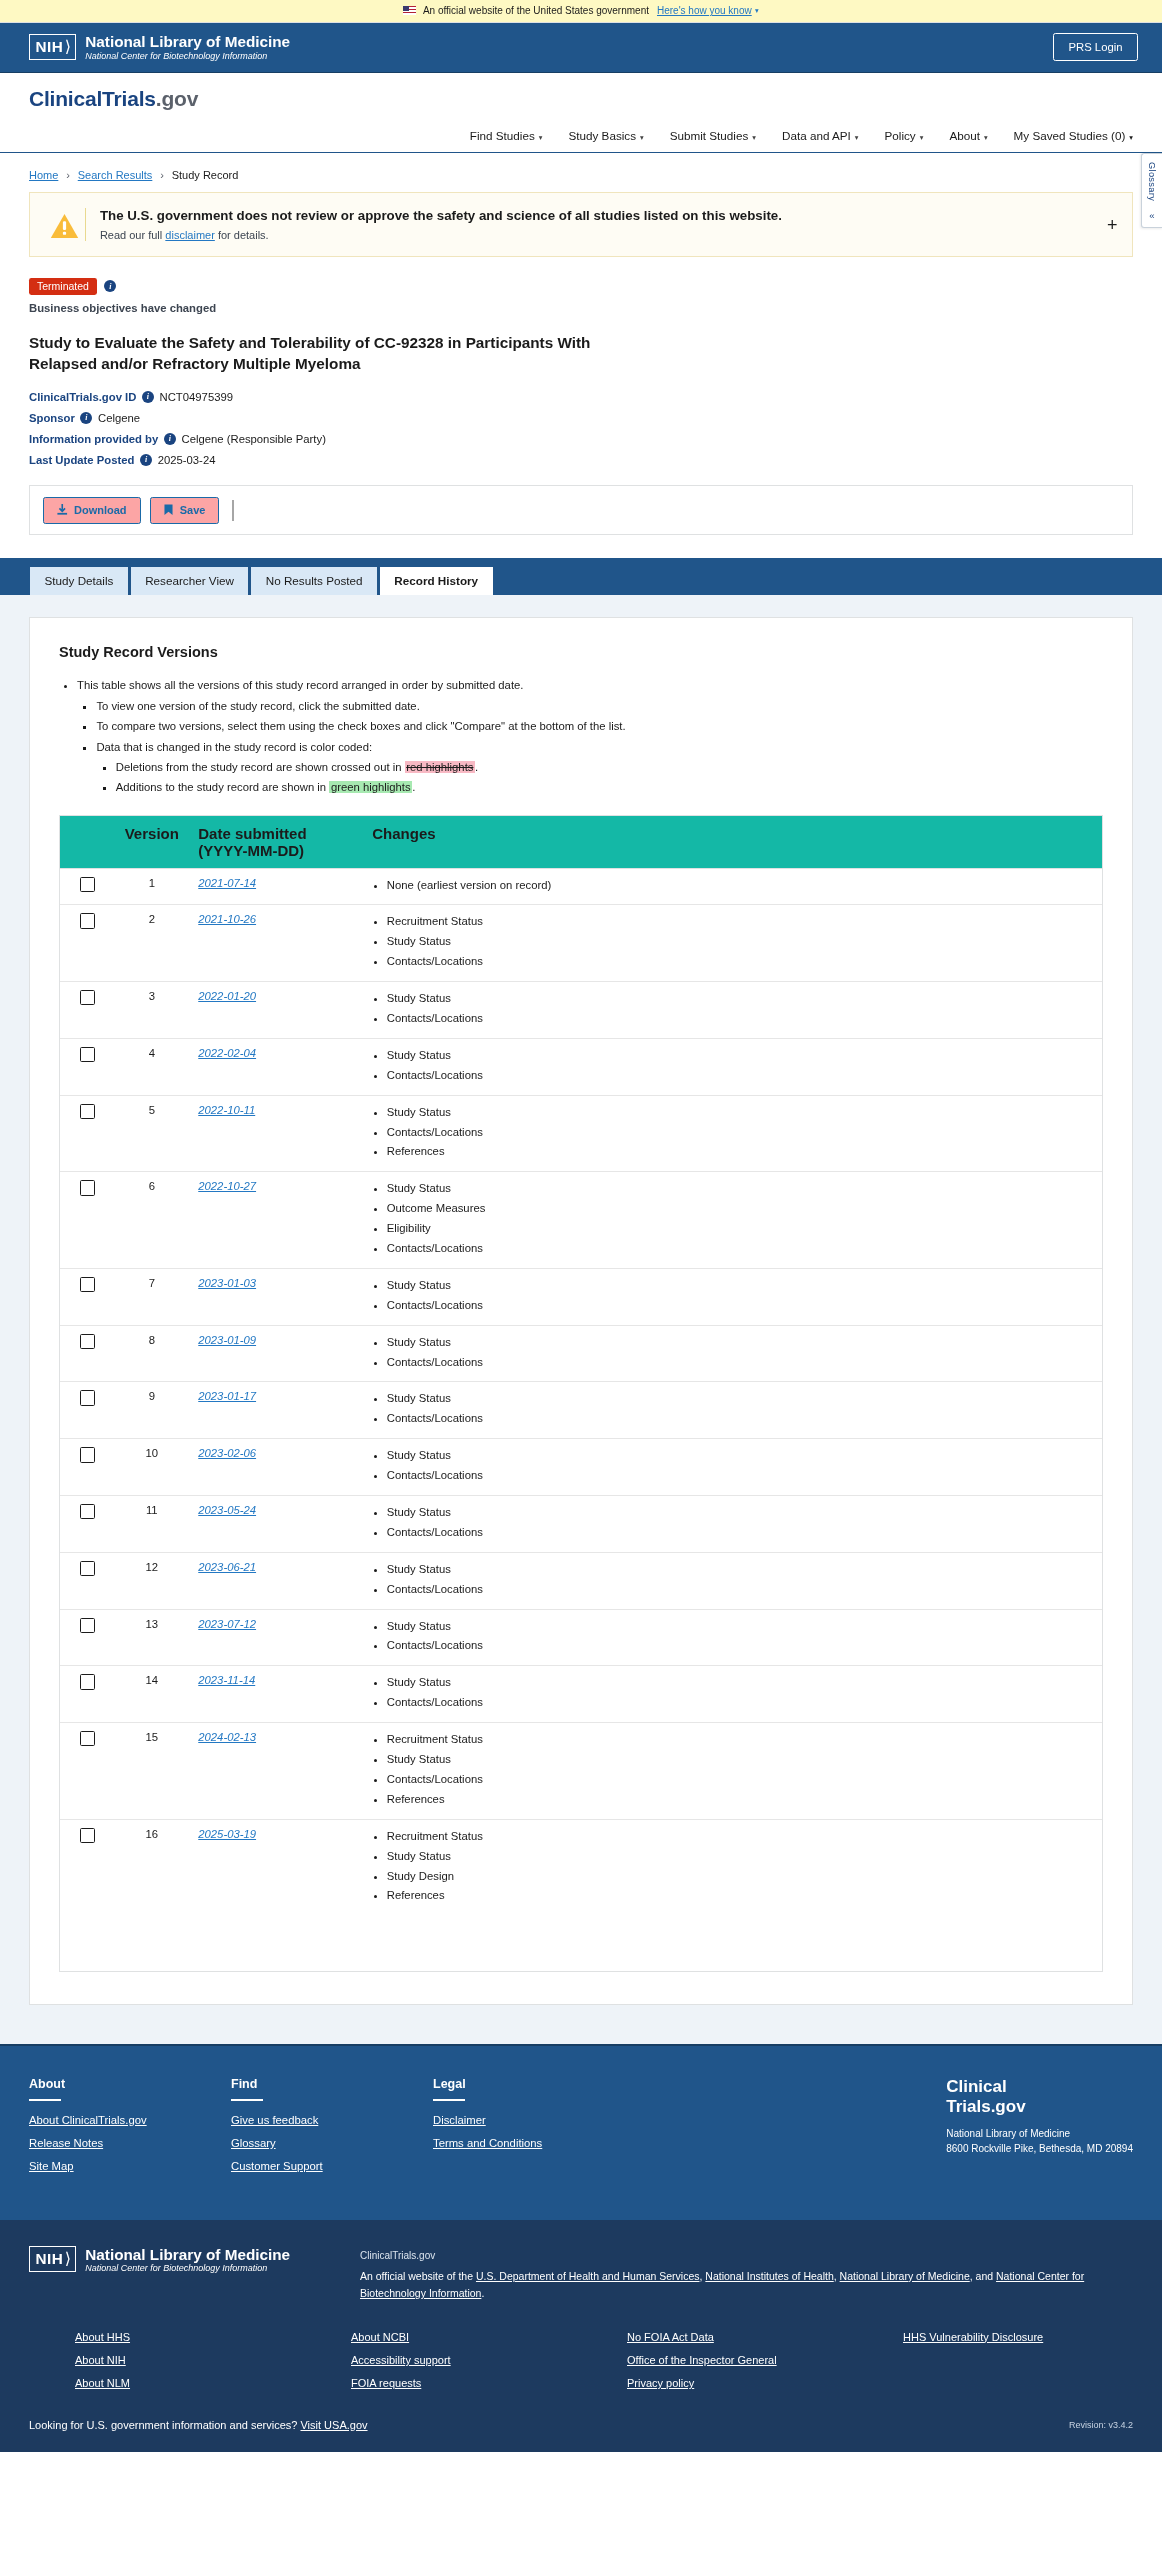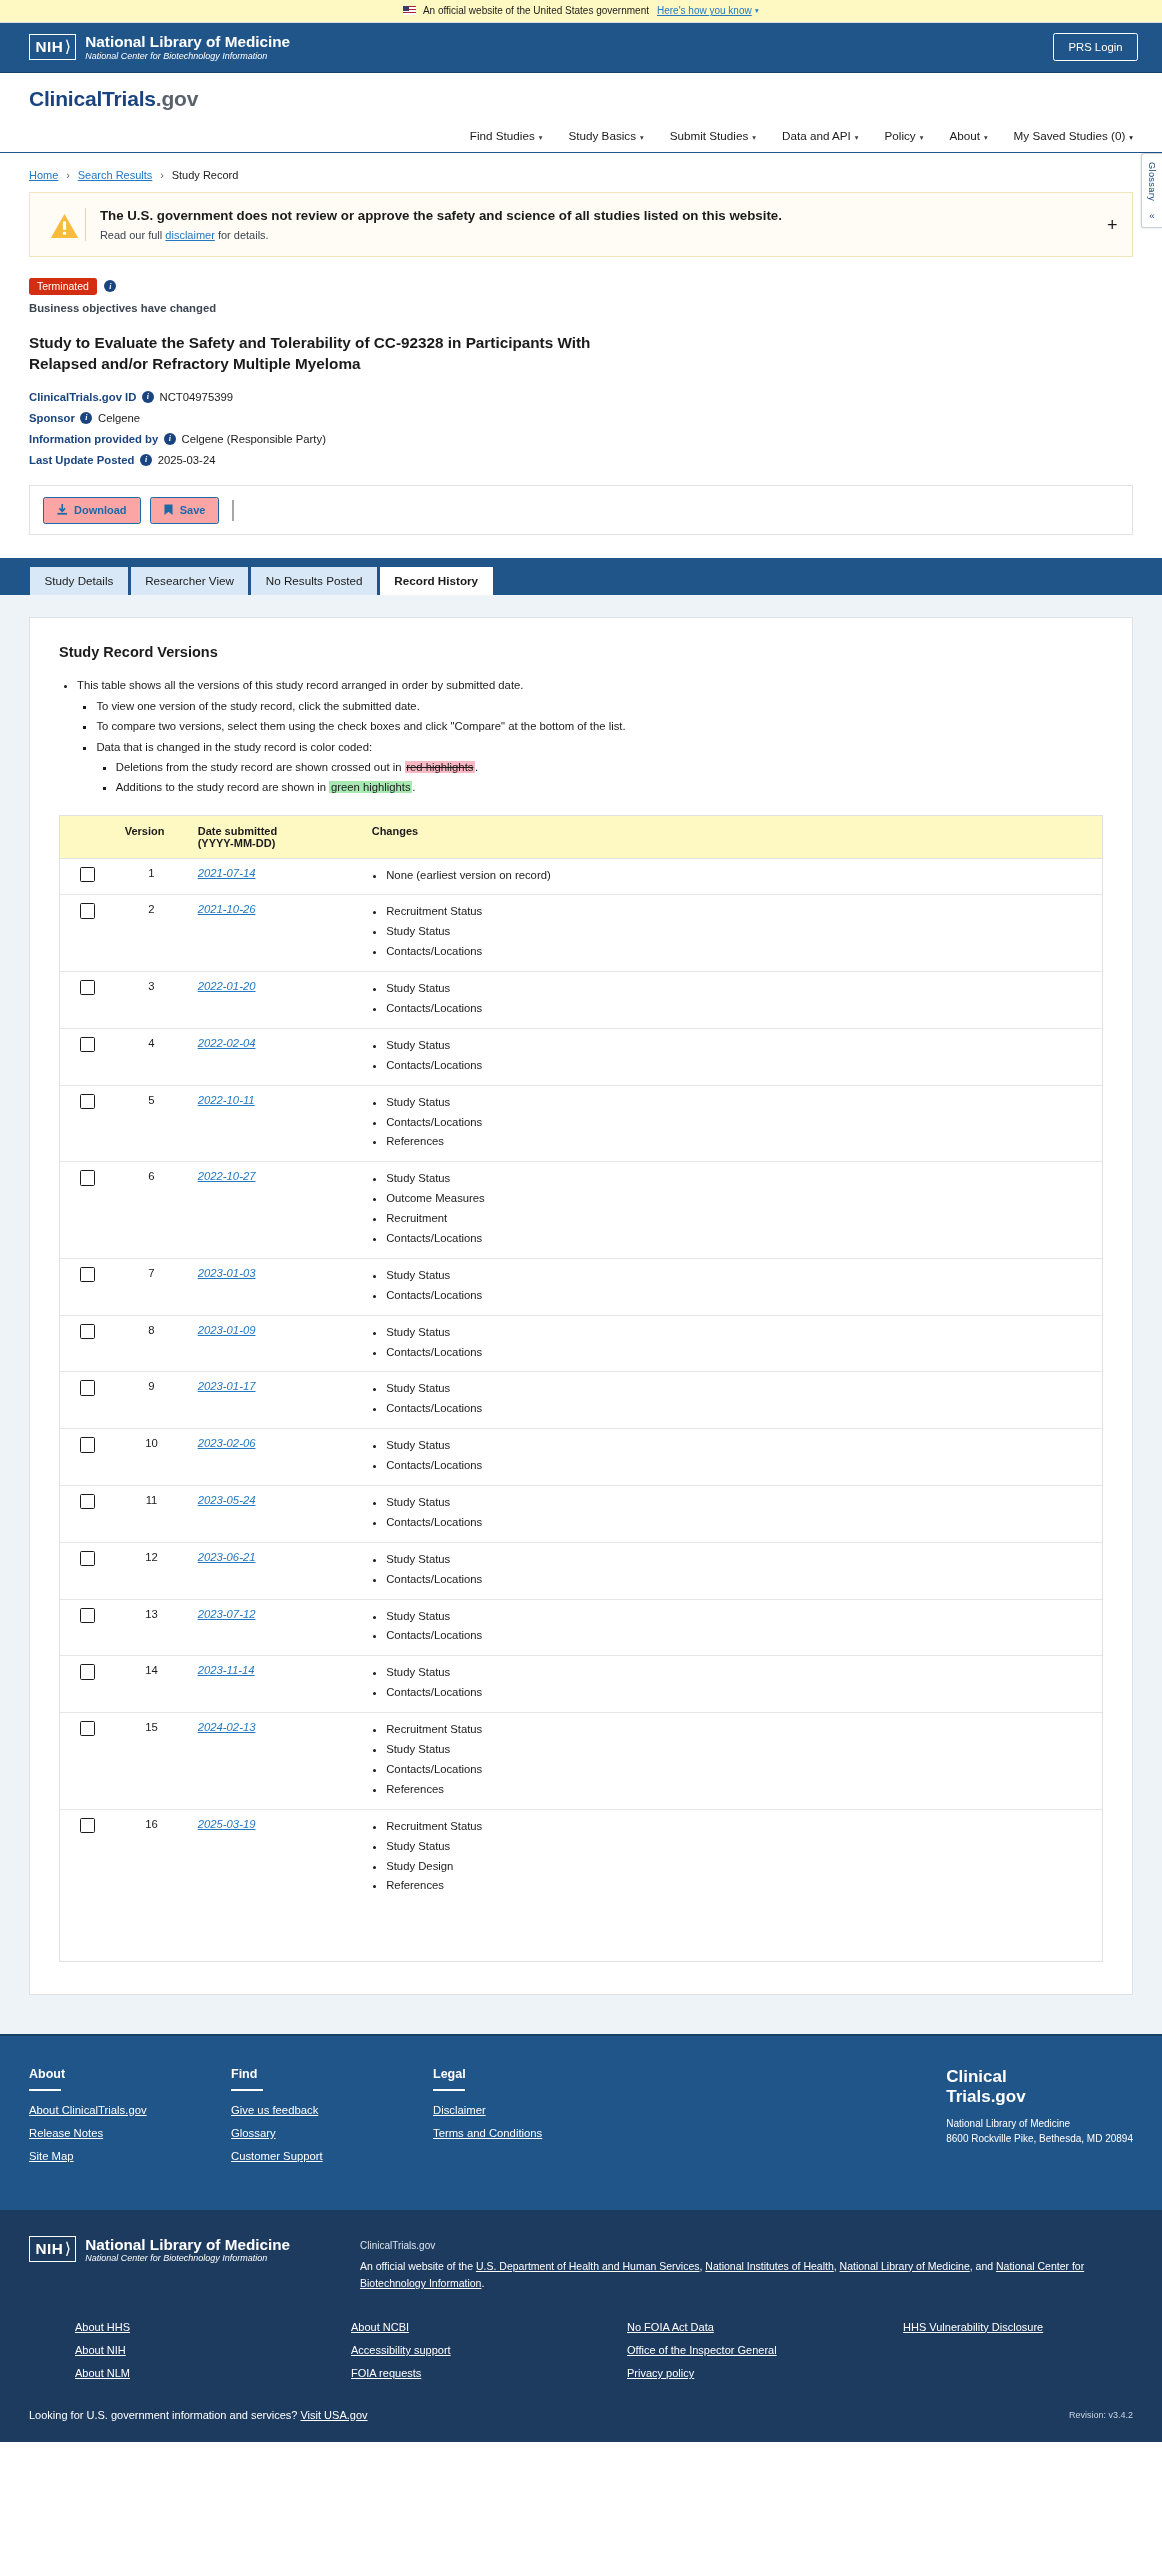--- a/index.html
+++ b/index.html
@@ -256,24 +256,24 @@
   .panel ul ul { padding-left:19.4px; margin-top:2.4px; }
   .panel ul ul li { list-style-type:square; }
   .panel ul ul ul li { list-style-type:square; }
   .hl-red { background:#f8b9c4; text-decoration:line-through; padding:0 1.6px; }
   .hl-green { background:#a7e9b1; padding:0 1.6px; }
 
   
   .tbl-scroll { margin-top:18px; border:0.8px solid #dfe1e2; }
   table.versions { border-collapse:collapse; width:100%; font-size:11.3px; }
   table.versions thead th {
-    background:#fef9c3;
+    background:#14b8a6;
     text-align:left;
     font-weight:bold;
-    font-size:11px;
+    font-size:15px;
     padding:9px 9.7px;
     border-bottom:0.8px solid #dfe1e2;
     vertical-align:top;
     color:#1b1b1b;
   }
   table.versions th.c-check { width:55px; }
   table.versions th.c-ver { width:73px; }
   table.versions th.c-date { width:174px; }
   table.versions tbody td {
     padding:8px 9.7px;
@@ -567,21 +567,21 @@
               </td>
             </tr>
             <tr>
               <td class="c-check"><span class="chk"></span></td>
               <td class="c-ver">6</td>
               <td class="c-date"><a href="#">2022-10-27</a></td>
               <td class="c-changes">
                 <ul>
                   <li>Study Status</li>
                   <li>Outcome Measures</li>
-                  <li>Recruitment</li>
+                  <li>Eligibility</li>
                   <li>Contacts/Locations</li>
                 </ul>
               </td>
             </tr>
             <tr>
               <td class="c-check"><span class="chk"></span></td>
               <td class="c-ver">7</td>
               <td class="c-date"><a href="#">2023-01-03</a></td>
               <td class="c-changes">
                 <ul>

